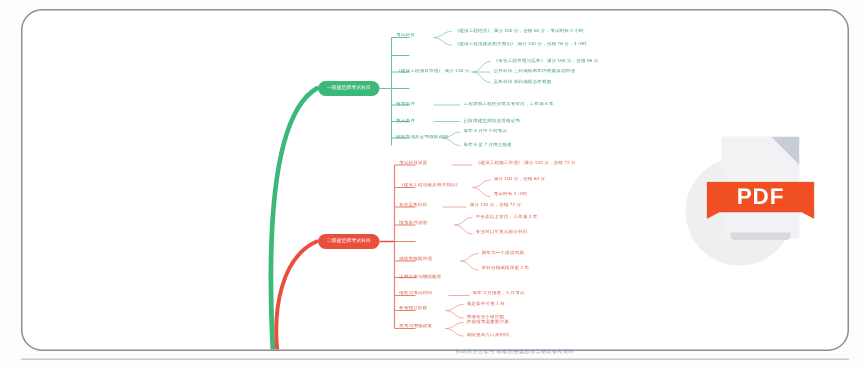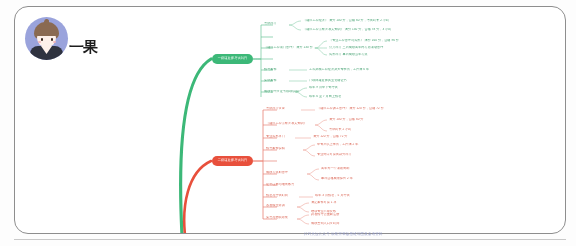--- a/index.html
+++ b/index.html
@@ -231,35 +231,20 @@
     background: #c9c9c9;
   }
 </style>
 </head>
 <body>
 
 <div id="page">
 
   <div id="canvas-card">
 
-    <div id="avatar-group">
-      <div id="avatar">
-        <div class="hair"></div>
-        <div class="hair-tuft"></div>
-        <div class="face"></div>
-        <div class="bangs"></div>
-        <div class="eye l"></div>
-        <div class="eye r"></div>
-        <div class="cheek l"></div>
-        <div class="cheek r"></div>
-        <div class="body"></div>
-        <div class="collar"></div>
-      </div>
-      <div id="avatar-name">一果</div>
-    </div>
 
     <svg id="mindmap" viewBox="0 0 552 228">
 
       <path d="M167 228 C 163 150, 166 70, 196 52" fill="none" stroke="#3cb878" stroke-width="3.2" stroke-linecap="round"></path>
 
       <path d="M170 228 C 167 200, 172 165, 196 154" fill="none" stroke="#e8503c" stroke-width="2.6" stroke-linecap="round"></path>
 
       <path d="M238 52 C 246 52, 246 52, 246 52" fill="none" stroke="#3cb878" stroke-width="0.8"></path>
       <path d="M238 52 H 246" stroke="#6bc498" stroke-width="0.7" fill="none"></path>
       <path d="M246 18 V 90" stroke="#6bc498" stroke-width="0.7" fill="none"></path>
@@ -356,20 +341,28 @@
     <div class="leaf red" style="left:302px; top:136px; width:62px;">中专及以上学历，工作满 2 年</div>
     <div class="leaf red" style="left:302px; top:146px; width:62px;">专业对口可免试部分科目</div>
     <div class="leaf red" style="left:306px; top:160px; width:62px;">两年为一个滚动周期</div>
     <div class="leaf red" style="left:306px; top:170px; width:62px;">单科合格成绩保留 2 年</div>
     <div class="leaf red" style="left:300px; top:187px; width:66px;">每年 3 月报名，5 月考试</div>
     <div class="leaf red" style="left:296px; top:194px; width:56px;">满足条件可免 1 科</div>
     <div class="leaf red" style="left:296px; top:203px; width:56px;">增项专业不限次数</div>
     <div class="leaf red" style="left:296px; top:206px; width:56px;">跨省报考需重新注册</div>
     <div class="leaf red" style="left:296px; top:215px; width:56px;">成绩查询入口及时间</div>
 
+    <div id="pdf-icon">
+      <div class="halo"></div>
+      <div class="sheet"></div>
+      <div class="fold"></div>
+      <div class="shadow"></div>
+      <div class="ribbon"></div>
+      <div class="ribbon-label">PDF</div>
+    </div>
 
   </div>
 
   <div id="footer">
     <div id="footer-text">扫码关注公众号 领取完整版思维导图及备考资料</div>
     <div id="footer-rule"></div>
   </div>
 
 </div>
 

